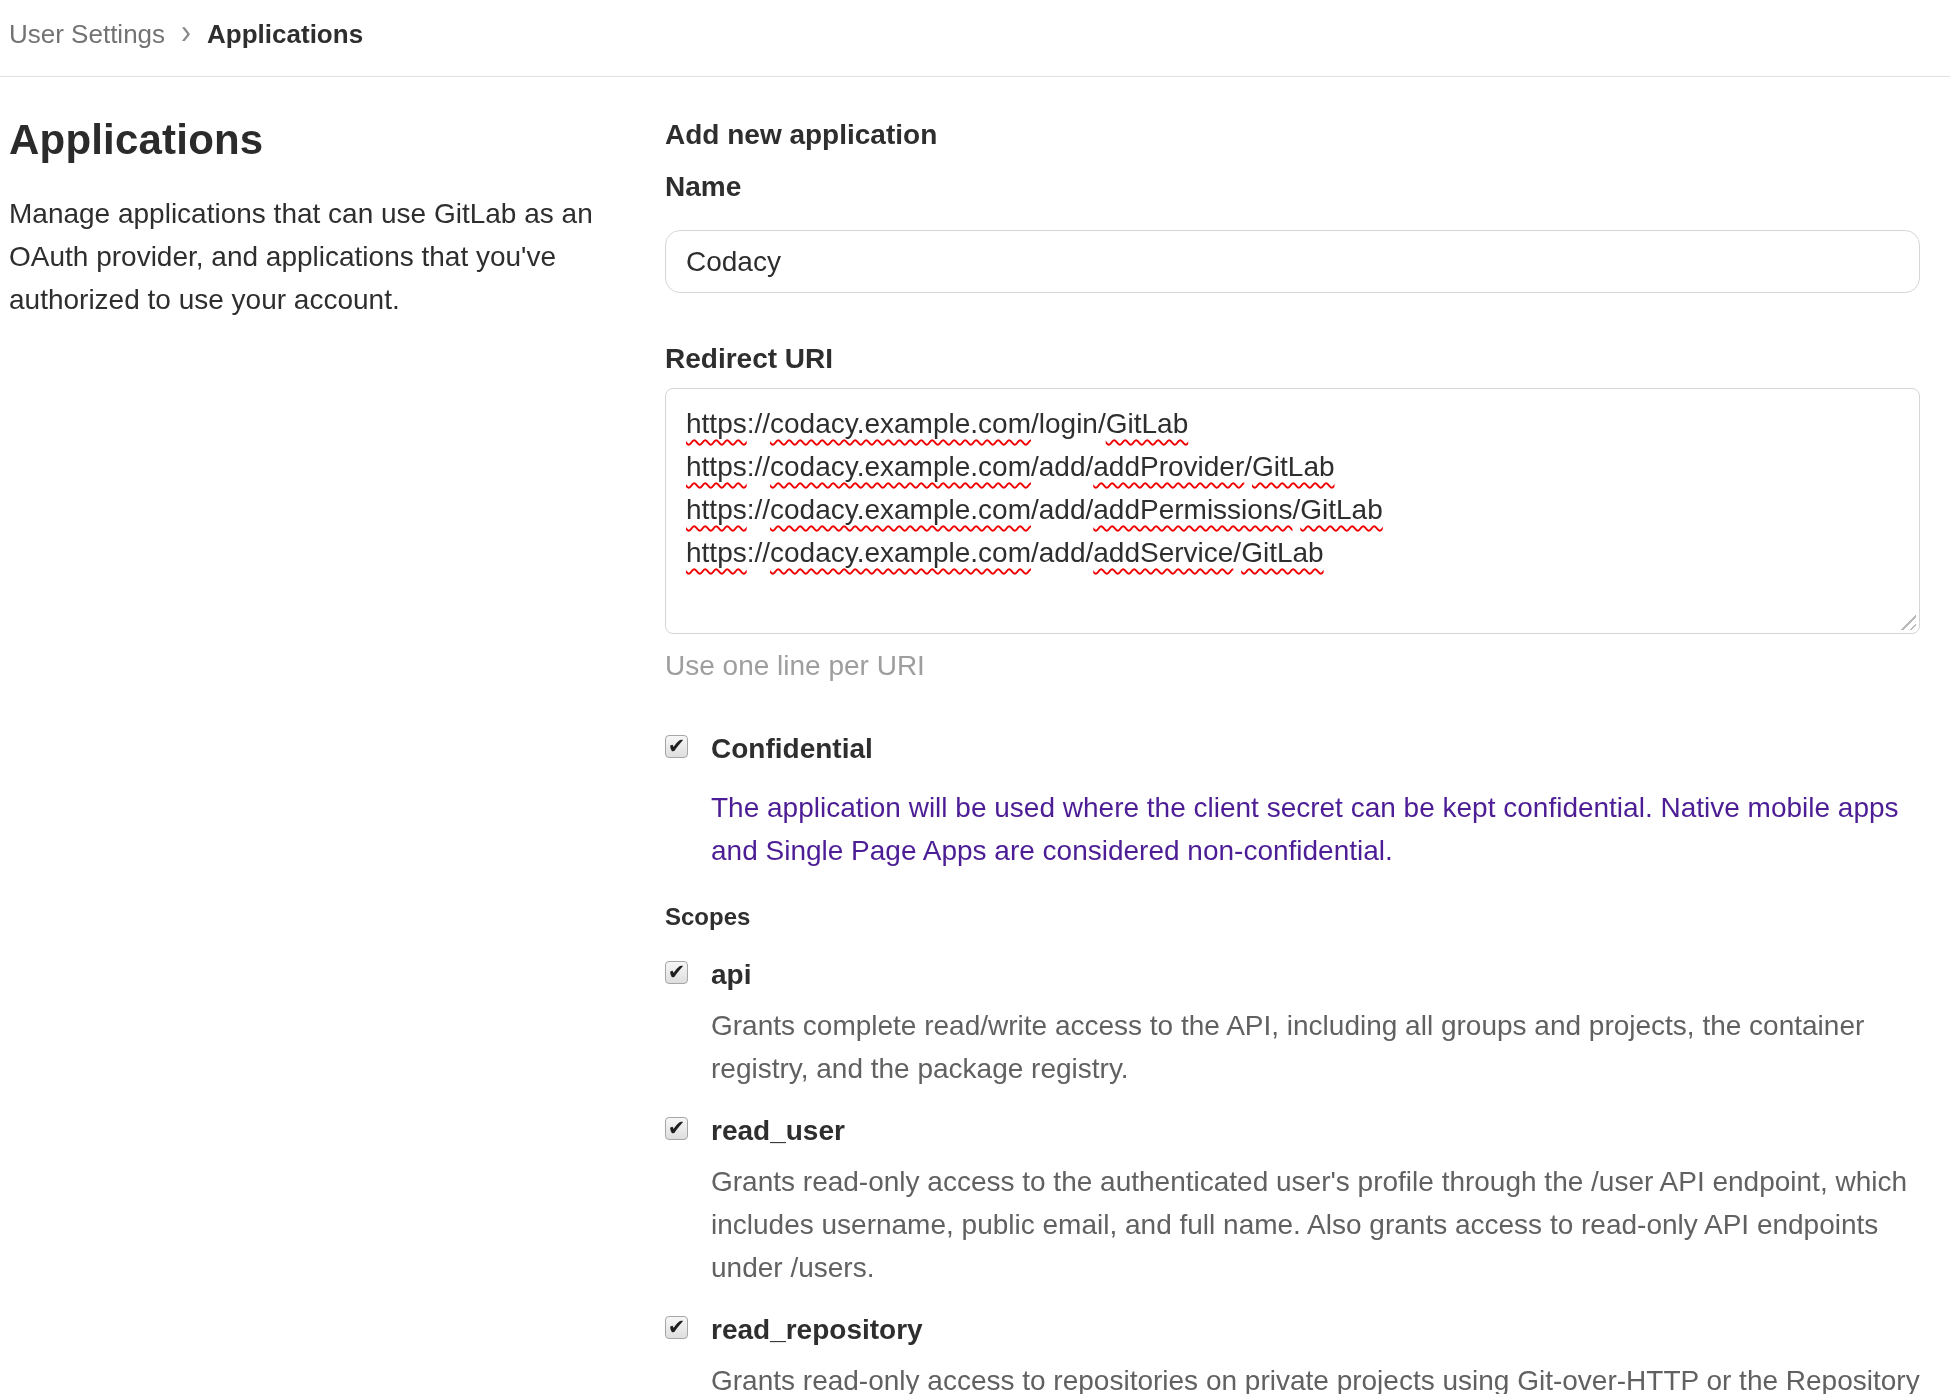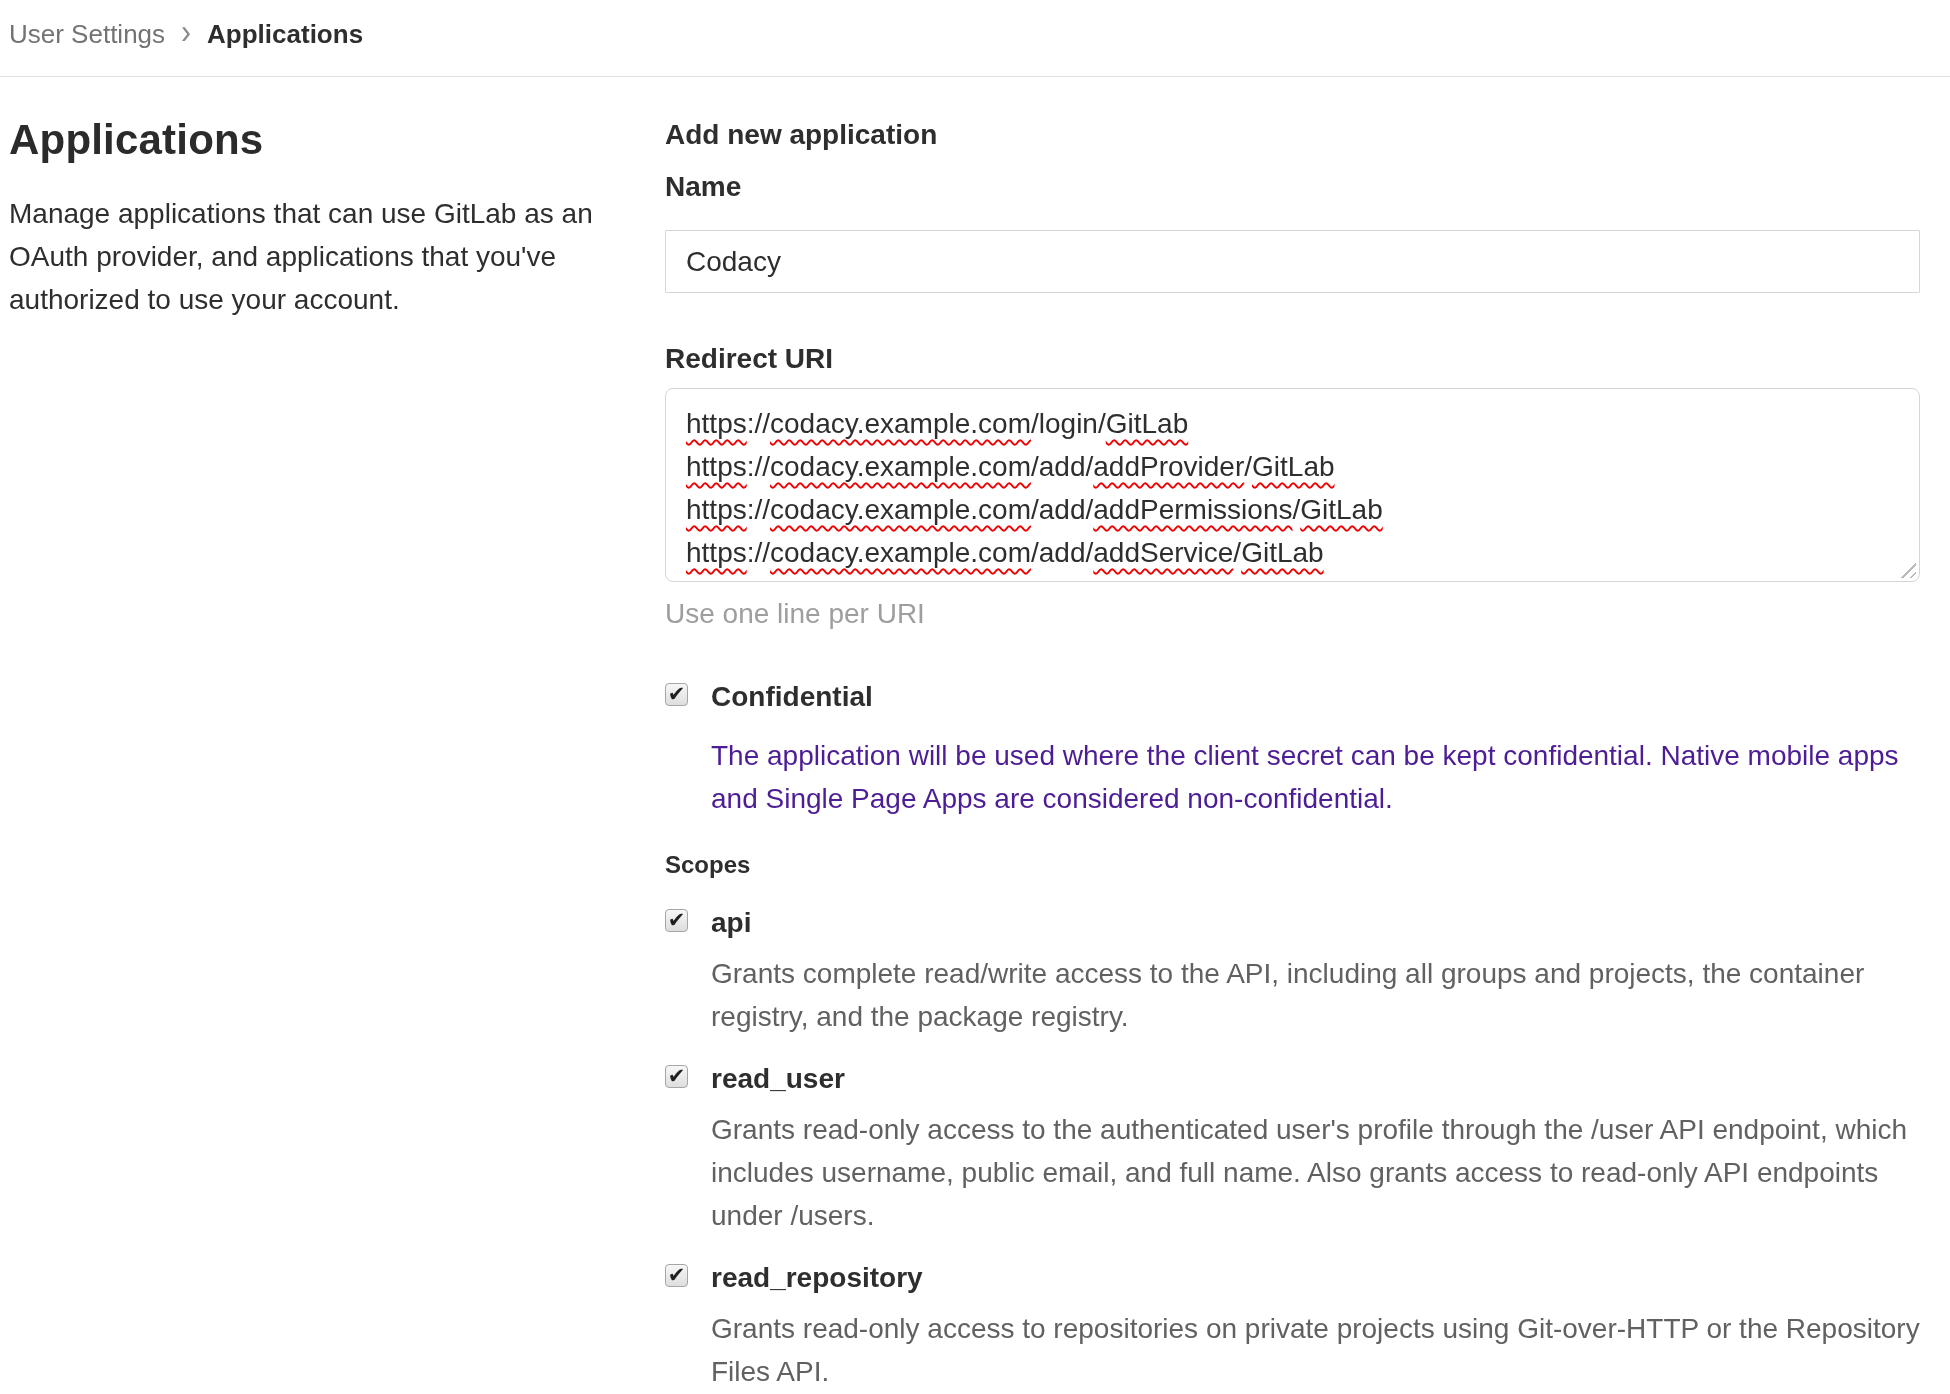--- a/index.html
+++ b/index.html
@@ -34,27 +34,27 @@
 
   
   .form-col { position: absolute; left: 665px; top: 0; width: 1255px; }
 
   .form-heading { margin-top: 118px; font-size: 28px; font-weight: 700; line-height: 34px; }
   .field-label   { margin-top: 18px;  font-size: 28px; font-weight: 700; line-height: 34px; }
   .field-label.uri { margin-top: 49px; }
 
   .text-input {
     margin-top: 26px; display: block; width: 100%; height: 63px;
-    border: 1px solid #d6d6d6; border-radius: 1px; background: #fff;
+    border: 1px solid #d6d6d6; border-radius: 15px; background: #fff;
     padding: 0 20px; font-family: "Liberation Sans", sans-serif;
     font-size: 28px; color: #2e2e2e; outline: none;
   }
 
   .uri-box {
-    position: relative; margin-top: 12px; width: 100%; height: 194px;
+    position: relative; margin-top: 12px; width: 100%; height: 246px;
     border: 1px solid #d6d6d6; border-radius: 8px; background: #fff;
     padding: 13px 20px; font-size: 28px; line-height: 43px; color: #2e2e2e;
     overflow: hidden; cursor: text;
   }
   .uri-box div { white-space: nowrap; }
   .misspelled {
     text-decoration-line: underline;
     text-decoration-style: wavy;
     text-decoration-color: #f00000;
     text-decoration-thickness: 2px;

